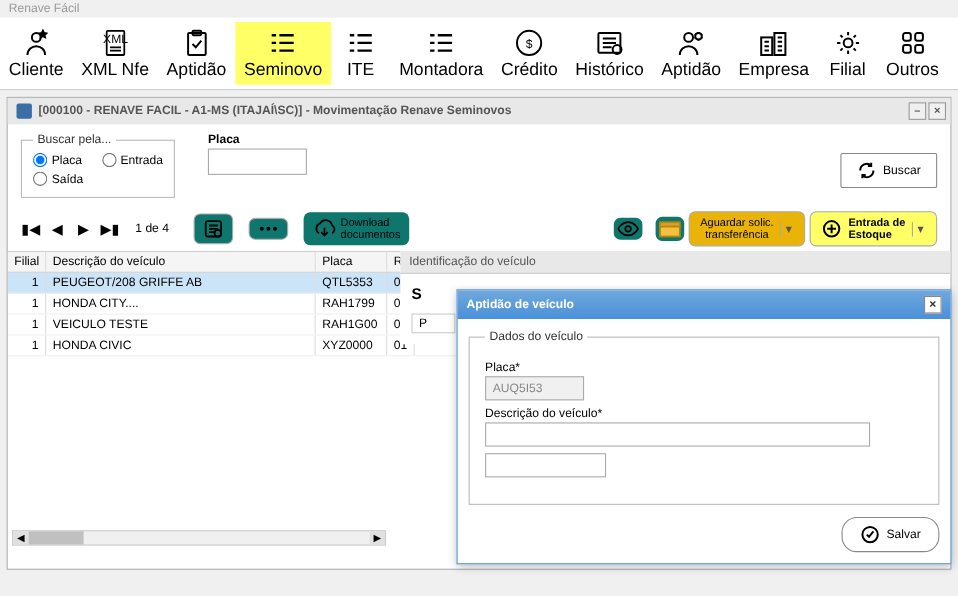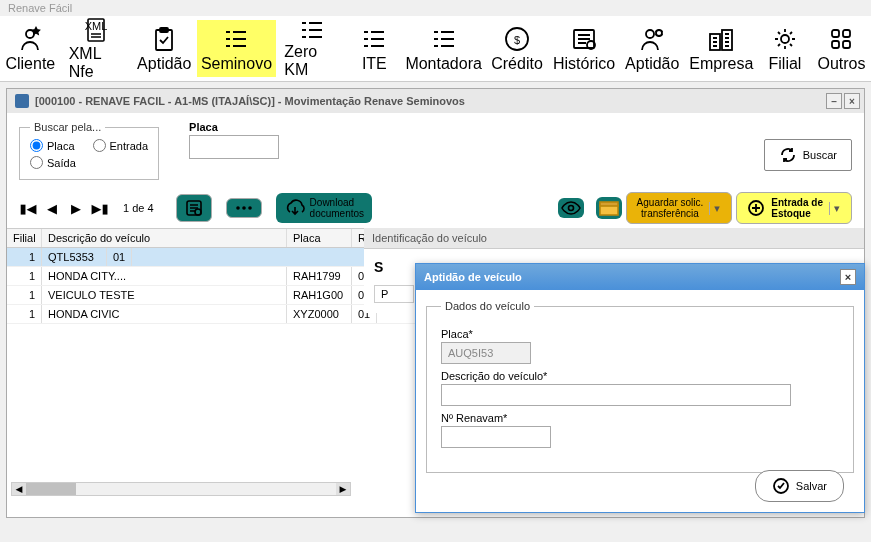--- a/index.html
+++ b/index.html
@@ -63,21 +63,21 @@
 .modal-close { margin-left: auto; width: 16px; height: 16px; background: #fff; color: #333; border: 1px solid #888; display: flex; align-items: center; justify-content: center; cursor: pointer; font-size: 11px; }
 .modal-body { padding: 10px; }
 .modal-fieldset { border: 1px solid #bbb; padding: 10px 14px 18px; }
 .modal-fieldset legend { padding: 0 4px; color: #333; }
 .form-field { margin: 6px 0; }
 .form-field label { display: block; margin-bottom: 2px; }
 .form-field input { border: 1px solid #aaa; padding: 3px 6px; height: 22px; }
 .inp-placa-dis { background: #f0f0f0; color: #888; width: 90px; }
 .inp-desc { width: 350px; }
 .inp-renavam { width: 110px; }
-.salvar-btn { position: absolute; right: 20px; bottom: 10px; display: flex; align-items: center; gap: 6px; border: 1px solid #888; background: #fff; padding: 6px 16px; border-radius: 14px; cursor: pointer; justify-content: space-between; }
+.salvar-btn { position: absolute; right: 10px; bottom: 10px; display: flex; align-items: center; gap: 6px; border: 1px solid #888; background: #fff; padding: 6px 16px; border-radius: 14px; cursor: pointer; justify-content: space-between; }
 
 .scrollbar-h { position: absolute; left: 4px; bottom: 2px; width: 340px; height: 14px; background: #f0f0f0; border: 1px solid #ccc; display: flex; }
 .scrollbar-h .arr { width: 14px; display: flex; align-items: center; justify-content: center; background: #e0e0e0; cursor: pointer; font-size: 9px; }
 .scrollbar-h .thumb { width: 50px; background: #c0c0c0; margin-left: 0; }
 
 svg { display: block; }
 </style>
 </head>
 <body>
 
@@ -114,28 +114,20 @@
       </span>
     <span class="lbl">Aptidão</span>
   </div>
   <div class="toolbar-item highlight">
     <span class="ico">
         <svg width="26" height="22" viewBox="0 0 26 22" fill="none" stroke="#000" stroke-width="2.2">
           <path d="M3 4h4M10 4h13M3 11h4M10 11h13M3 18h4M10 18h13"></path>
         </svg>
       </span>
     <span class="lbl">Seminovo</span>
-  </div>
-  <div class="toolbar-item">
-    <span class="ico">
-        <svg width="26" height="22" viewBox="0 0 26 22" fill="none" stroke="#000" stroke-width="2.2">
-          <path d="M3 4h4M10 4h13M3 11h4M10 11h13M3 18h4M10 18h13"></path>
-        </svg>
-      </span>
-    <span class="lbl">Zero KM</span>
   </div>
   <div class="toolbar-item">
     <span class="ico">
         <svg width="26" height="22" viewBox="0 0 26 22" fill="none" stroke="#000" stroke-width="2.2">
           <path d="M3 4h4M10 4h13M3 11h4M10 11h13M3 18h4M10 18h13"></path>
         </svg>
       </span>
     <span class="lbl">ITE</span>
   </div>
   <div class="toolbar-item">
@@ -315,20 +307,21 @@
 
   <div class="grid-area">
     <div class="grid-header">
       <div class="col-filial">Filial</div>
       <div class="col-desc">Descrição do veículo</div>
       <div class="col-placa">Placa</div>
       <div class="col-re">Re</div>
     </div>
     <div class="grid-row selected">
       <div class="col-filial">1</div>
+      <div class="col-desc">PEUGEOT/208 GRIFFE AB</div>
       <div class="col-placa">QTL5353</div>
       <div class="col-re">01</div>
     </div>
     <div class="grid-row">
       <div class="col-filial">1</div>
       <div class="col-desc">HONDA CITY....</div>
       <div class="col-placa">RAH1799</div>
       <div class="col-re">01</div>
     </div>
     <div class="grid-row">
@@ -370,21 +363,20 @@
       <legend>Dados do veículo</legend>
       <div class="form-field">
         <label>Placa*</label>
         <input class="inp-placa-dis" type="text" disabled="" value="AUQ5I53" style="">
       </div>
       <div class="form-field">
         <label>Descrição do veículo*</label>
         <input class="inp-desc" type="text" value="" style="">
       </div>
       <div class="form-field">
-        <label>Nº Renavam*</label>
         <input class="inp-renavam" type="text" value="" style="">
       </div>
     </fieldset>
   </div>
   <button class="salvar-btn">
     <svg width="18" height="18" viewBox="0 0 18 18" fill="none" stroke="#000" stroke-width="1.8">
         <circle cx="9" cy="9" r="7"></circle>
         <path d="M6 9l2 2 4-5"></path>
       </svg>
     <span>Salvar</span>

